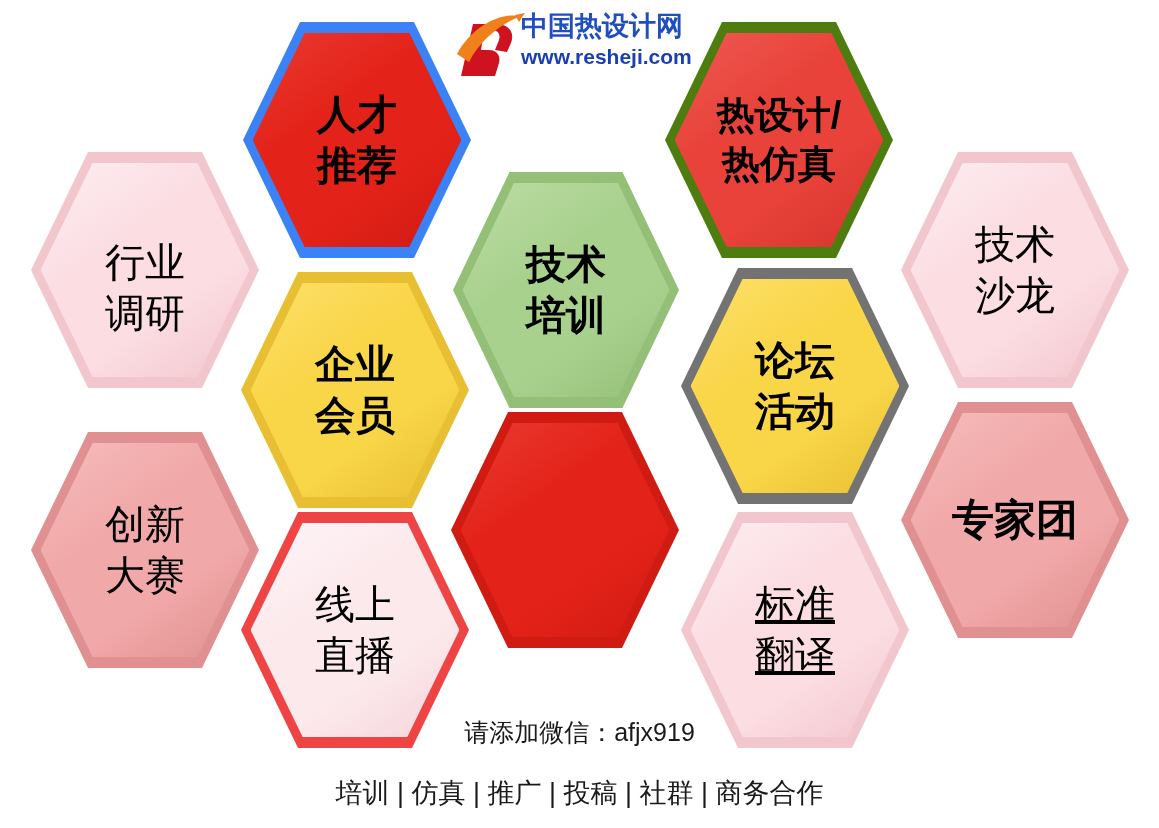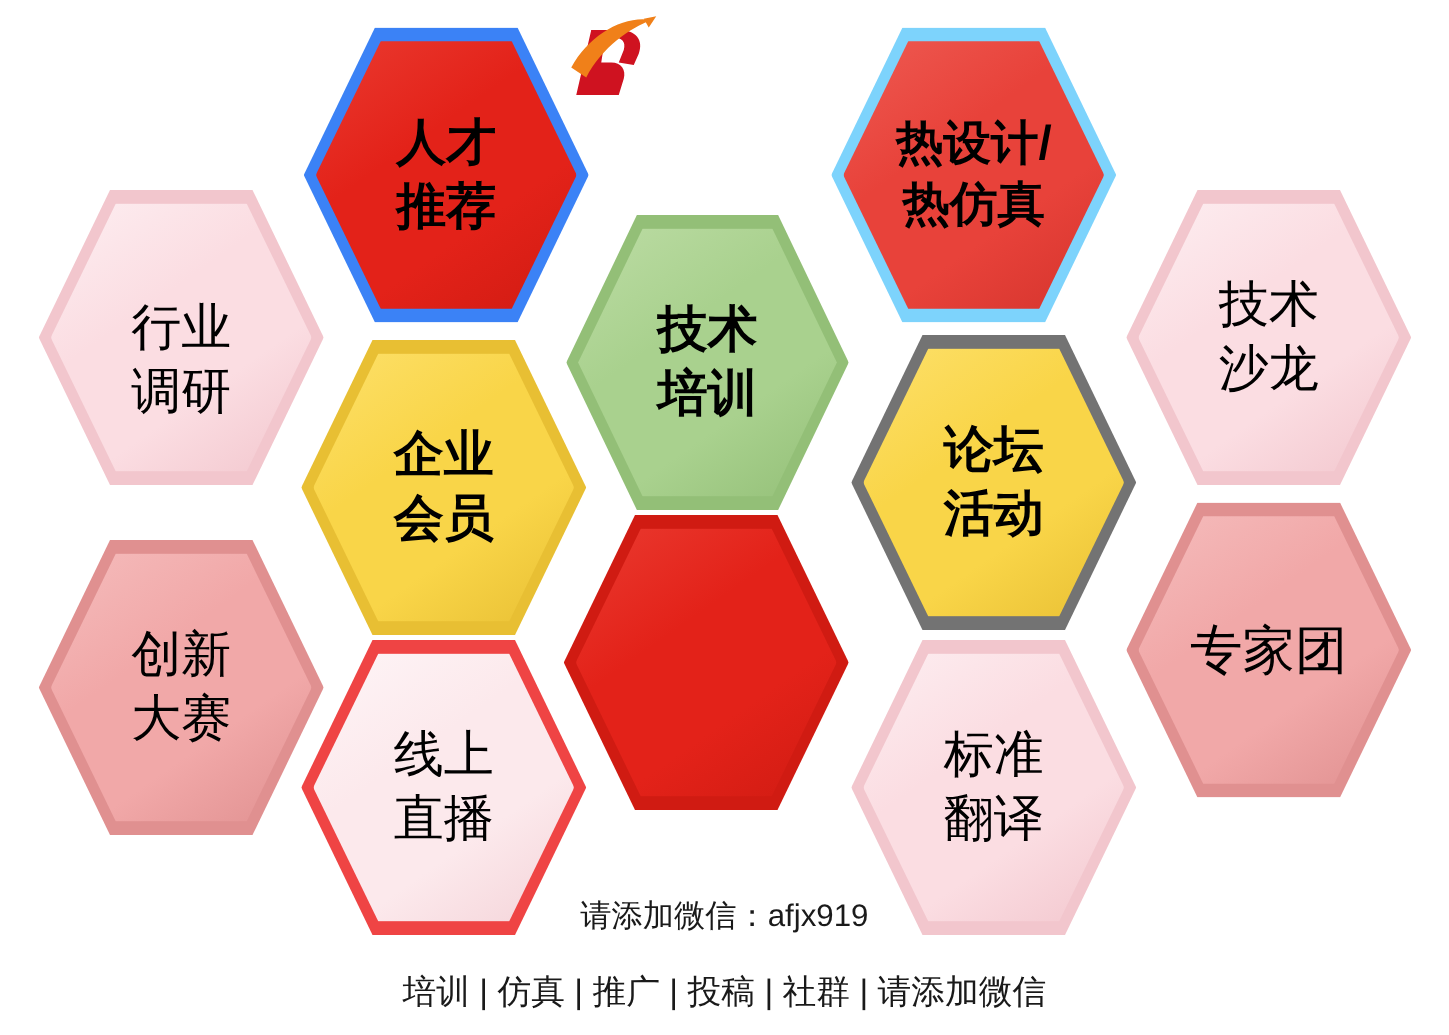--- a/index.html
+++ b/index.html
@@ -120,29 +120,33 @@
 
   <div class="logo">
     <div class="logo-mark">
       <svg viewBox="0 0 72 70" width="72" height="70" aria-hidden="true">
         <path d="M6 66 L18 14 L30 14 L26 40 L34 40 C42 40 46 46 44 53 L40 66 Z" fill="#cf1220"></path>
         <path d="M18 14 L40 14 C54 14 60 22 56 33 L52 42 L40 40 L44 30 C46 23 42 20 36 20 L20 20 Z" fill="#cf1220"></path>
         <path d="M2 44 C16 18 44 2 66 6 C50 12 26 28 14 52 Z" fill="#f08019"></path>
         <path d="M60 5 L70 3 L64 12 Z" fill="#f08019"></path>
       </svg>
     </div>
+    <div class="logo-text">
+      <div class="logo-cn">中国热设计网</div>
+      <div class="logo-url">www.resheji.com</div>
+    </div>
   </div>
 
   <div id="hex-layer">
       <div class="hex" style="left: 243px; top: 22px; width: 228px; height: 236px; z-index: 10; background: #3b82f6;">
         <div class="hex-inner" style="background: linear-gradient(145deg, rgb(234, 58, 48) 0%, rgb(227, 34, 25) 38%, rgb(227, 34, 25) 66%, rgb(208, 27, 18) 100%);"></div>
         <div class="hex-label l1" style="font-weight: 700;">人才
 推荐</div>
       </div>
-      <div class="hex" style="left: 665px; top: 22px; width: 228px; height: 236px; z-index: 11; background: #7dd3fc;">
+      <div class="hex" style="left: 665px; top: 22px; width: 228px; height: 236px; z-index: 11; background: #4d7c0f;">
         <div class="hex-inner" style="background: linear-gradient(145deg, rgb(238, 90, 82) 0%, rgb(232, 66, 58) 38%, rgb(232, 66, 58) 66%, rgb(213, 52, 45) 100%);"></div>
         <div class="hex-label l3" style="font-weight: 700;">热设计/
 热仿真</div>
       </div>
       <div class="hex" style="left: 31px; top: 152px; width: 228px; height: 236px; z-index: 12; background: rgb(242, 198, 205);">
         <div class="hex-inner" style="background: linear-gradient(145deg, rgb(253, 238, 241) 0%, rgb(251, 221, 226) 38%, rgb(251, 221, 226) 66%, rgb(242, 198, 205) 100%);"></div>
         <div class="hex-label l2" style="font-weight: 400; margin-top: 36px;">行业
 调研</div>
       </div>
       <div class="hex" style="left: 453px; top: 172px; width: 226px; height: 236px; z-index: 13; background: rgb(147, 191, 119);">
@@ -168,30 +172,30 @@
       <div class="hex" style="left: 31px; top: 392px; width: 228px; height: 236px; z-index: 17; background: rgb(224, 144, 144); margin-top: 40px;">
         <div class="hex-inner" style="background: linear-gradient(145deg, rgb(245, 188, 188) 0%, rgb(241, 168, 168) 38%, rgb(241, 168, 168) 66%, rgb(224, 144, 144) 100%);"></div>
         <div class="hex-label l2" style="font-weight: 400;">创新
 大赛</div>
       </div>
       <div class="hex" style="left: 451px; top: 412px; width: 228px; height: 236px; z-index: 18; background: rgb(208, 27, 18);">
         <div class="hex-inner" style="background: linear-gradient(145deg, rgb(234, 58, 48) 0%, rgb(227, 34, 25) 38%, rgb(227, 34, 25) 66%, rgb(208, 27, 18) 100%);"></div>
       </div>
       <div class="hex" style="left: 901px; top: 402px; width: 228px; height: 236px; z-index: 19; background: rgb(224, 144, 144);">
         <div class="hex-inner" style="background: linear-gradient(145deg, rgb(245, 188, 188) 0%, rgb(241, 168, 168) 38%, rgb(241, 168, 168) 66%, rgb(224, 144, 144) 100%);"></div>
-        <div class="hex-label l4" style="font-weight: 400;">专家团</div>
+        <div class="hex-label l4" style="font-weight: 700;">专家团</div>
       </div>
       <div class="hex" style="left: 241px; top: 512px; width: 228px; height: 236px; z-index: 20; background: #ef4444;">
         <div class="hex-inner" style="background: linear-gradient(145deg, rgb(254, 245, 247) 0%, rgb(252, 233, 236) 38%, rgb(252, 233, 236) 66%, rgb(244, 211, 216) 100%);"></div>
         <div class="hex-label l2" style="font-weight: 400;">线上
 直播</div>
       </div>
       <div class="hex" style="left: 681px; top: 512px; width: 228px; height: 236px; z-index: 21; background: rgb(242, 198, 205);">
         <div class="hex-inner" style="background: linear-gradient(145deg, rgb(253, 238, 241) 0%, rgb(251, 221, 226) 38%, rgb(251, 221, 226) 66%, rgb(242, 198, 205) 100%);"></div>
-        <div class="hex-label l2" style="font-weight: 400;">标准
+        <div class="hex-label l2" style="font-weight: 400; text-decoration: underline;">标准
 翻译</div>
       </div>
     </div>
 
   <div class="wechat-line">请添加微信：afjx919</div>
-  <div class="services-line">培训 | 仿真 | 推广 | 投稿 | 社群 | 请添加微信</div>
+  <div class="services-line">培训 | 仿真 | 推广 | 投稿 | 社群 | 商务合作</div>
 
 </div>
 
 </body></html>

